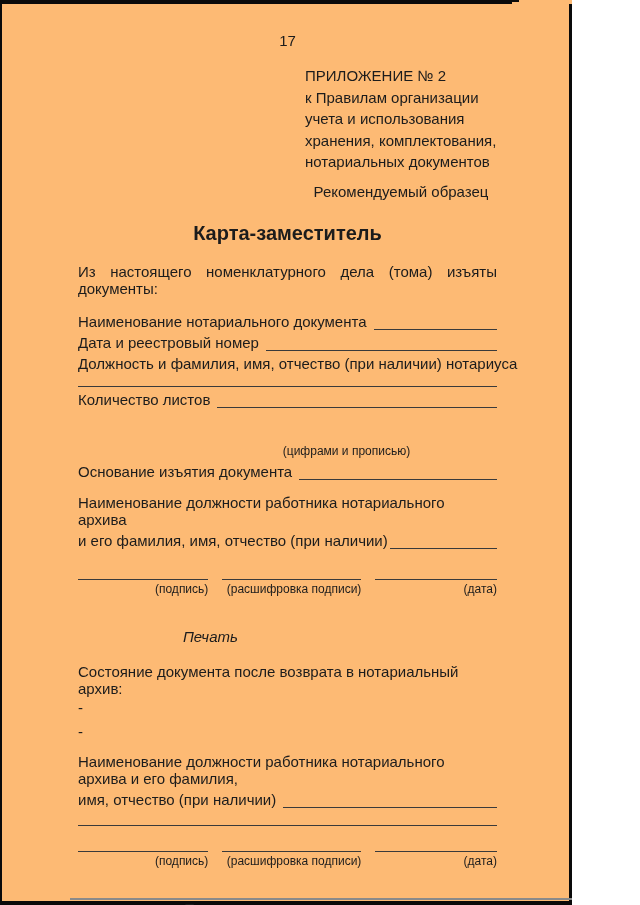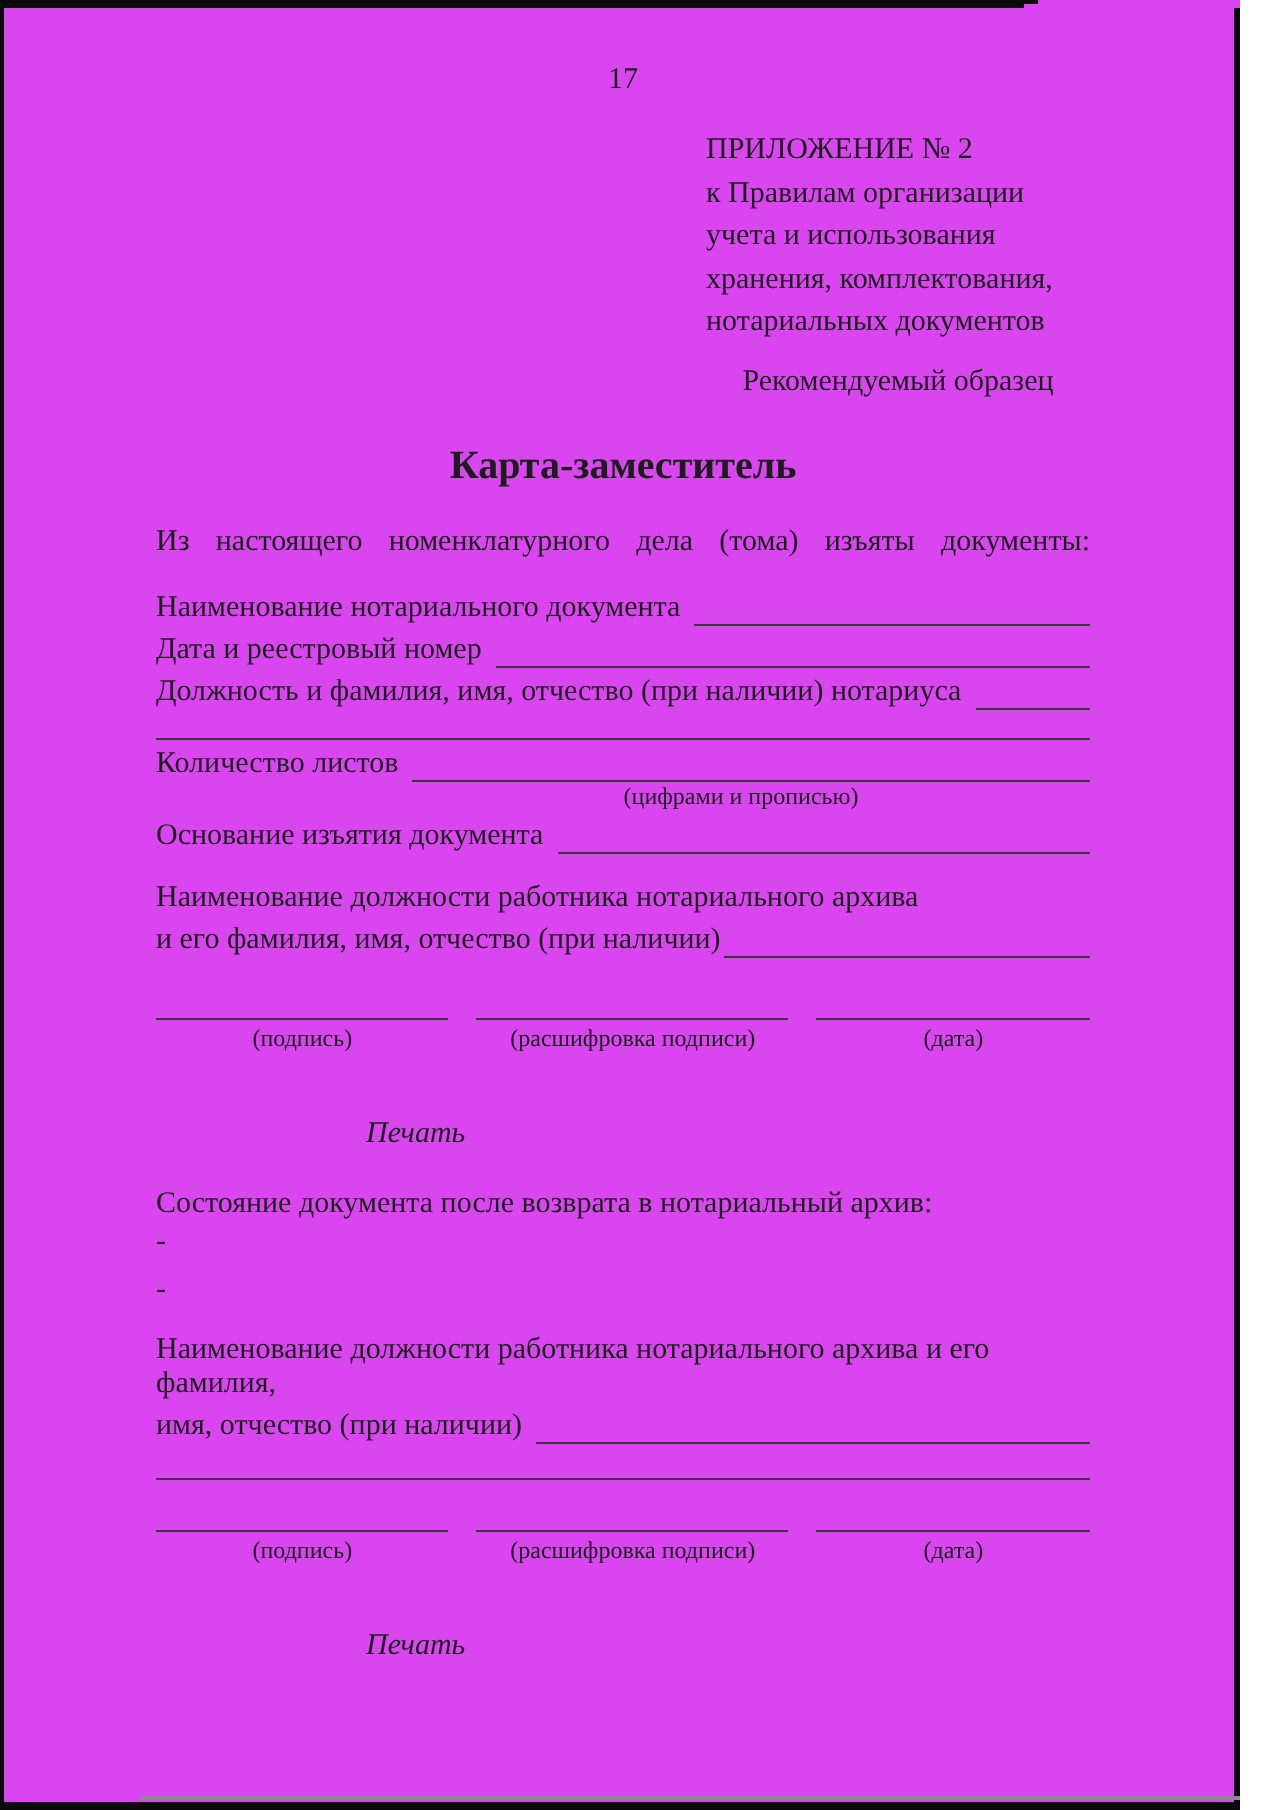--- a/index.html
+++ b/index.html
@@ -1,22 +1,22 @@
 <!DOCTYPE html>
 <html><head>
 <meta charset="utf-8">
 <style>
   * { margin:0; padding:0; box-sizing:border-box; }
   html,body { background:#ffffff; }
   .page {
     position:relative;
-    width:620px; height:905px;
-    background:#d946ef;
+    width:572px; height:905px;
+    background:#fdba74;
     color:#1c1c1c;
-    font-family:Liberation Serif, serif;
+    font-family:Liberation Sans, sans-serif;
     font-size:15px;
     overflow:hidden;
   }
   
   .edge { position:absolute; background:#0a0a0a; }
   .edge-top { left:0; top:0; width:512px; height:4px; }
   .edge-top-tick { left:505px; top:0; width:14px; height:2px; }
   .edge-left { left:0; top:0; width:2px; height:905px; }
   .edge-right { right:0; top:4px; width:3px; height:901px; }
   .edge-bottom { left:0; bottom:0; width:640px; height:4px; }
@@ -40,28 +40,28 @@
   }
 
   .fields { margin-top:12px; }
   .field-row { display:flex; align-items:flex-end; height:21px; }
   .field-row .lbl { white-space:nowrap; }
   .field-row .blank { flex:1; border-bottom:1px solid #3a3a3a; height:100%; margin-left:7px; }
   .field-row .blank.nogap { margin-left:2px; }
   .rule { height:15px; border-bottom:1px solid #3a3a3a; }
   .rule.tall { height:18px; }
 
-  .hint-row { display:flex; height:15px; font-size:12px; }
+  .hint-row { display:flex; height:15px; font-size:12px;margin-top:36px; }
   .hint-spacer { width:118px; }
   .hint-text { flex:1; text-align:center; }
   .mt14 { margin-top:14px; }
 
   .sig-row { display:flex; margin-top:30px; }
   .sig-row.second { margin-top:25px; }
-  .sig-col { border-top:1px solid #3a3a3a; text-align:center; font-size:12px; padding-top:2px; }
+  .sig-col { border-top:1px solid #3a3a3a; text-align:right; font-size:12px; padding-top:2px; }
   .sig-col.c1 { width:150px; margin-right:14px; }
   .sig-col.c2 { width:160px; margin-right:14px; }
   .sig-col.c3 { width:140px; }
 
   .seal { font-style:italic; margin-top:32px; margin-left:105px; }
 
   .state-label { margin-top:18px; }
   .dash-item { margin-top:2px; height:22px; }
 
   .block2-line1 { margin-top:8px; }

